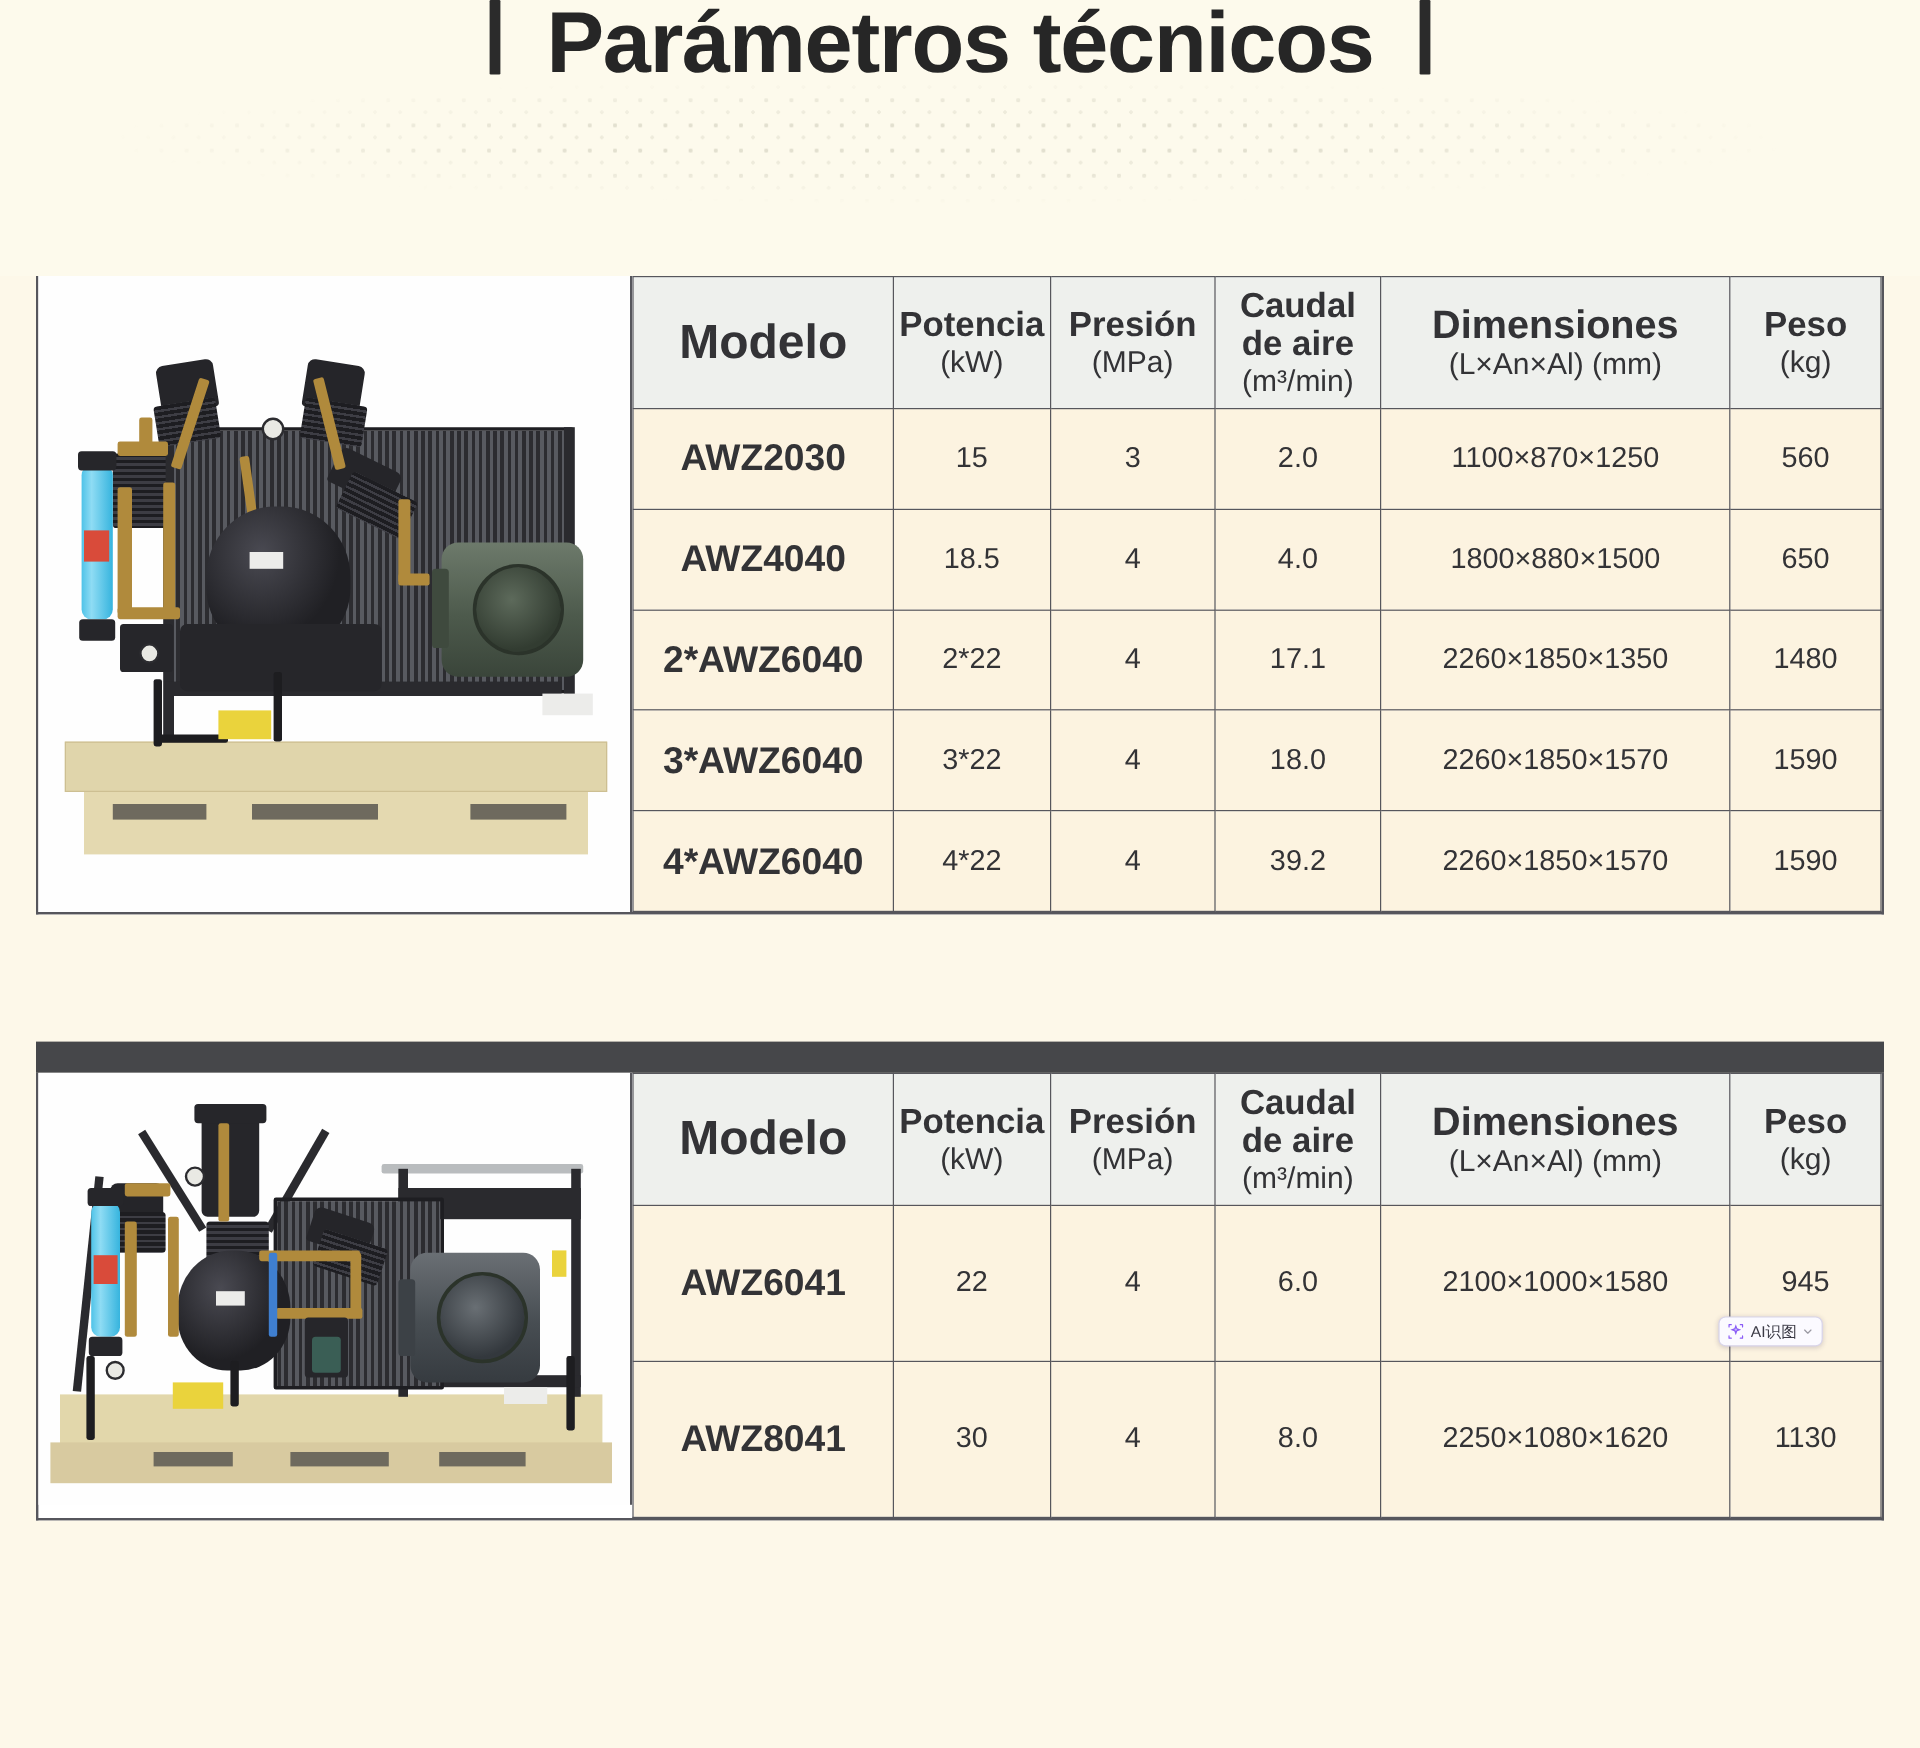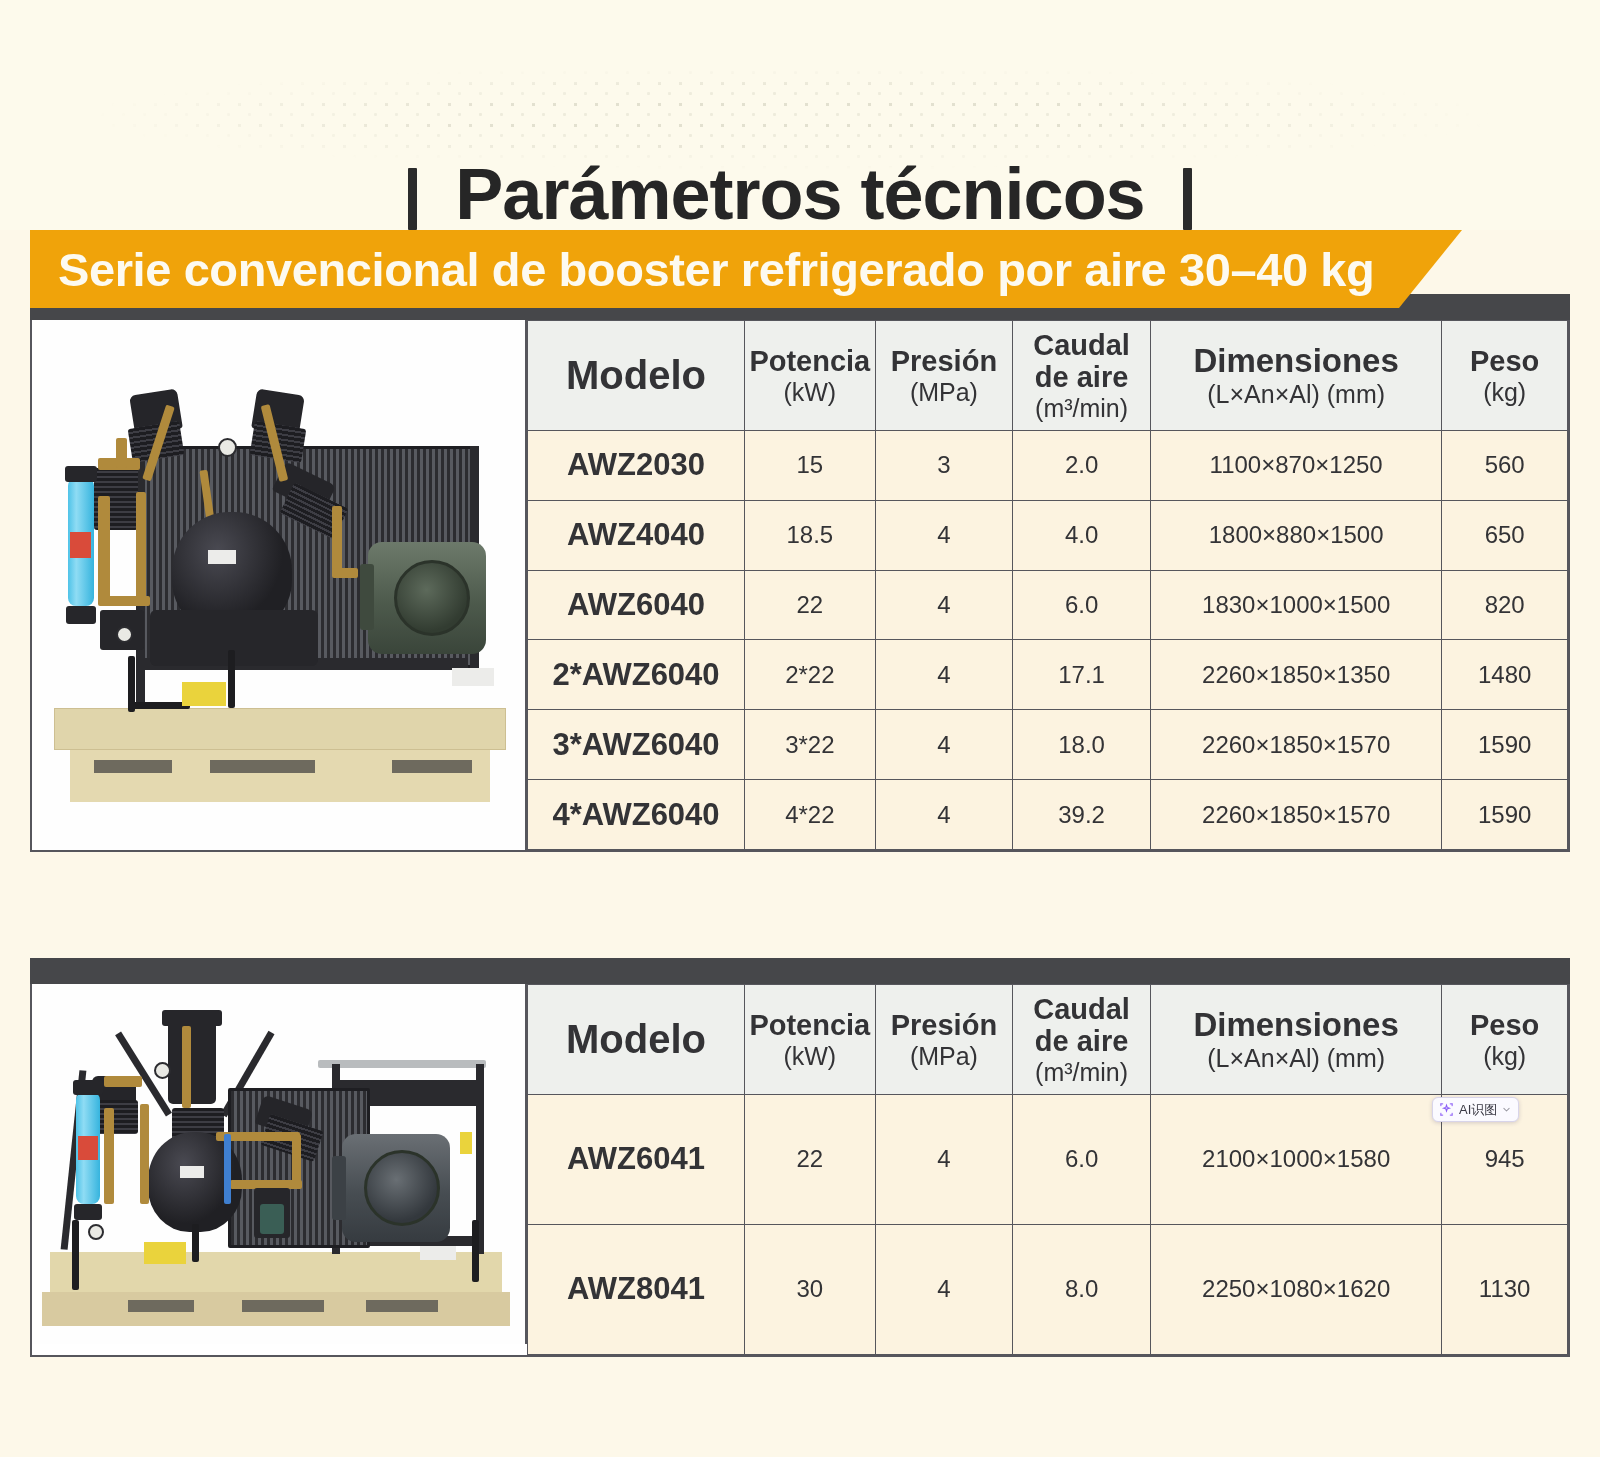--- a/index.html
+++ b/index.html
@@ -31,21 +31,21 @@
       radial-gradient(circle, rgba(215,213,196,0.40) 1.3px, transparent 1.7px);
     background-size: 21px 21px, 21px 21px;
     background-position: 0 0, 10px 10px;
     -webkit-mask-image: radial-gradient(ellipse 60% 52% at 50% 50%, #000 35%, transparent 78%);
     mask-image: radial-gradient(ellipse 60% 52% at 50% 50%, #000 35%, transparent 78%);
   }
   .header-inner {
     position: relative;
     height: 100%;
     display: flex;
-    align-items: flex-end;
+    align-items: flex-start;
     justify-content: center;
     gap: 38px;
   }
   .tick-bar {
     width: 9px;
     height: 62px;
     background: #2b2b2b;
     border-radius: 1px;
     flex: none;
   }
@@ -237,26 +237,20 @@
   <div class="dot-texture"></div>
   <div class="header-inner">
     <div class="tick-bar"></div>
     <div class="page-title">Parámetros técnicos</div>
     <div class="tick-bar"></div>
   </div>
 </div>
 
 <div class="section">
 
-  <div class="banner-wrap">
-    <div class="banner-dark"></div>
-    <div class="banner-orange">
-      <div class="banner-text">Serie convencional de booster refrigerado por aire 30–40 kg</div>
-    </div>
-  </div>
 
   <div class="content-box">
 
     <div class="photo-cell" style="height:530px;">
       <div class="machine" style="left:0;top:0;width:495px;height:530px;">
 
         <div class="mch-base" style="left:22px; top:388px; width:452px; height:42px;"></div>
         <div class="mch-pallet" style="left:38px; top:430px; width:420px; height:52px; background:#e4d9b0;"></div>
         <div class="mch-slot" style="left:62px; top:440px; width:78px; height:13px;"></div>
         <div class="mch-slot" style="left:178px; top:440px; width:105px; height:13px;"></div>
@@ -362,28 +356,20 @@
           <td>1100×870×1250</td>
           <td>560</td>
         </tr>
         <tr>
           <td>AWZ4040</td>
           <td>18.5</td>
           <td>4</td>
           <td>4.0</td>
           <td>1800×880×1500</td>
           <td>650</td>
-        </tr>
-        <tr>
-          <td>AWZ6040</td>
-          <td>22</td>
-          <td>4</td>
-          <td>6.0</td>
-          <td>1830×1000×1500</td>
-          <td>820</td>
         </tr>
         <tr>
           <td>2*AWZ6040</td>
           <td>2*22</td>
           <td>4</td>
           <td>17.1</td>
           <td>2260×1850×1350</td>
           <td>1480</td>
         </tr>
         <tr>

